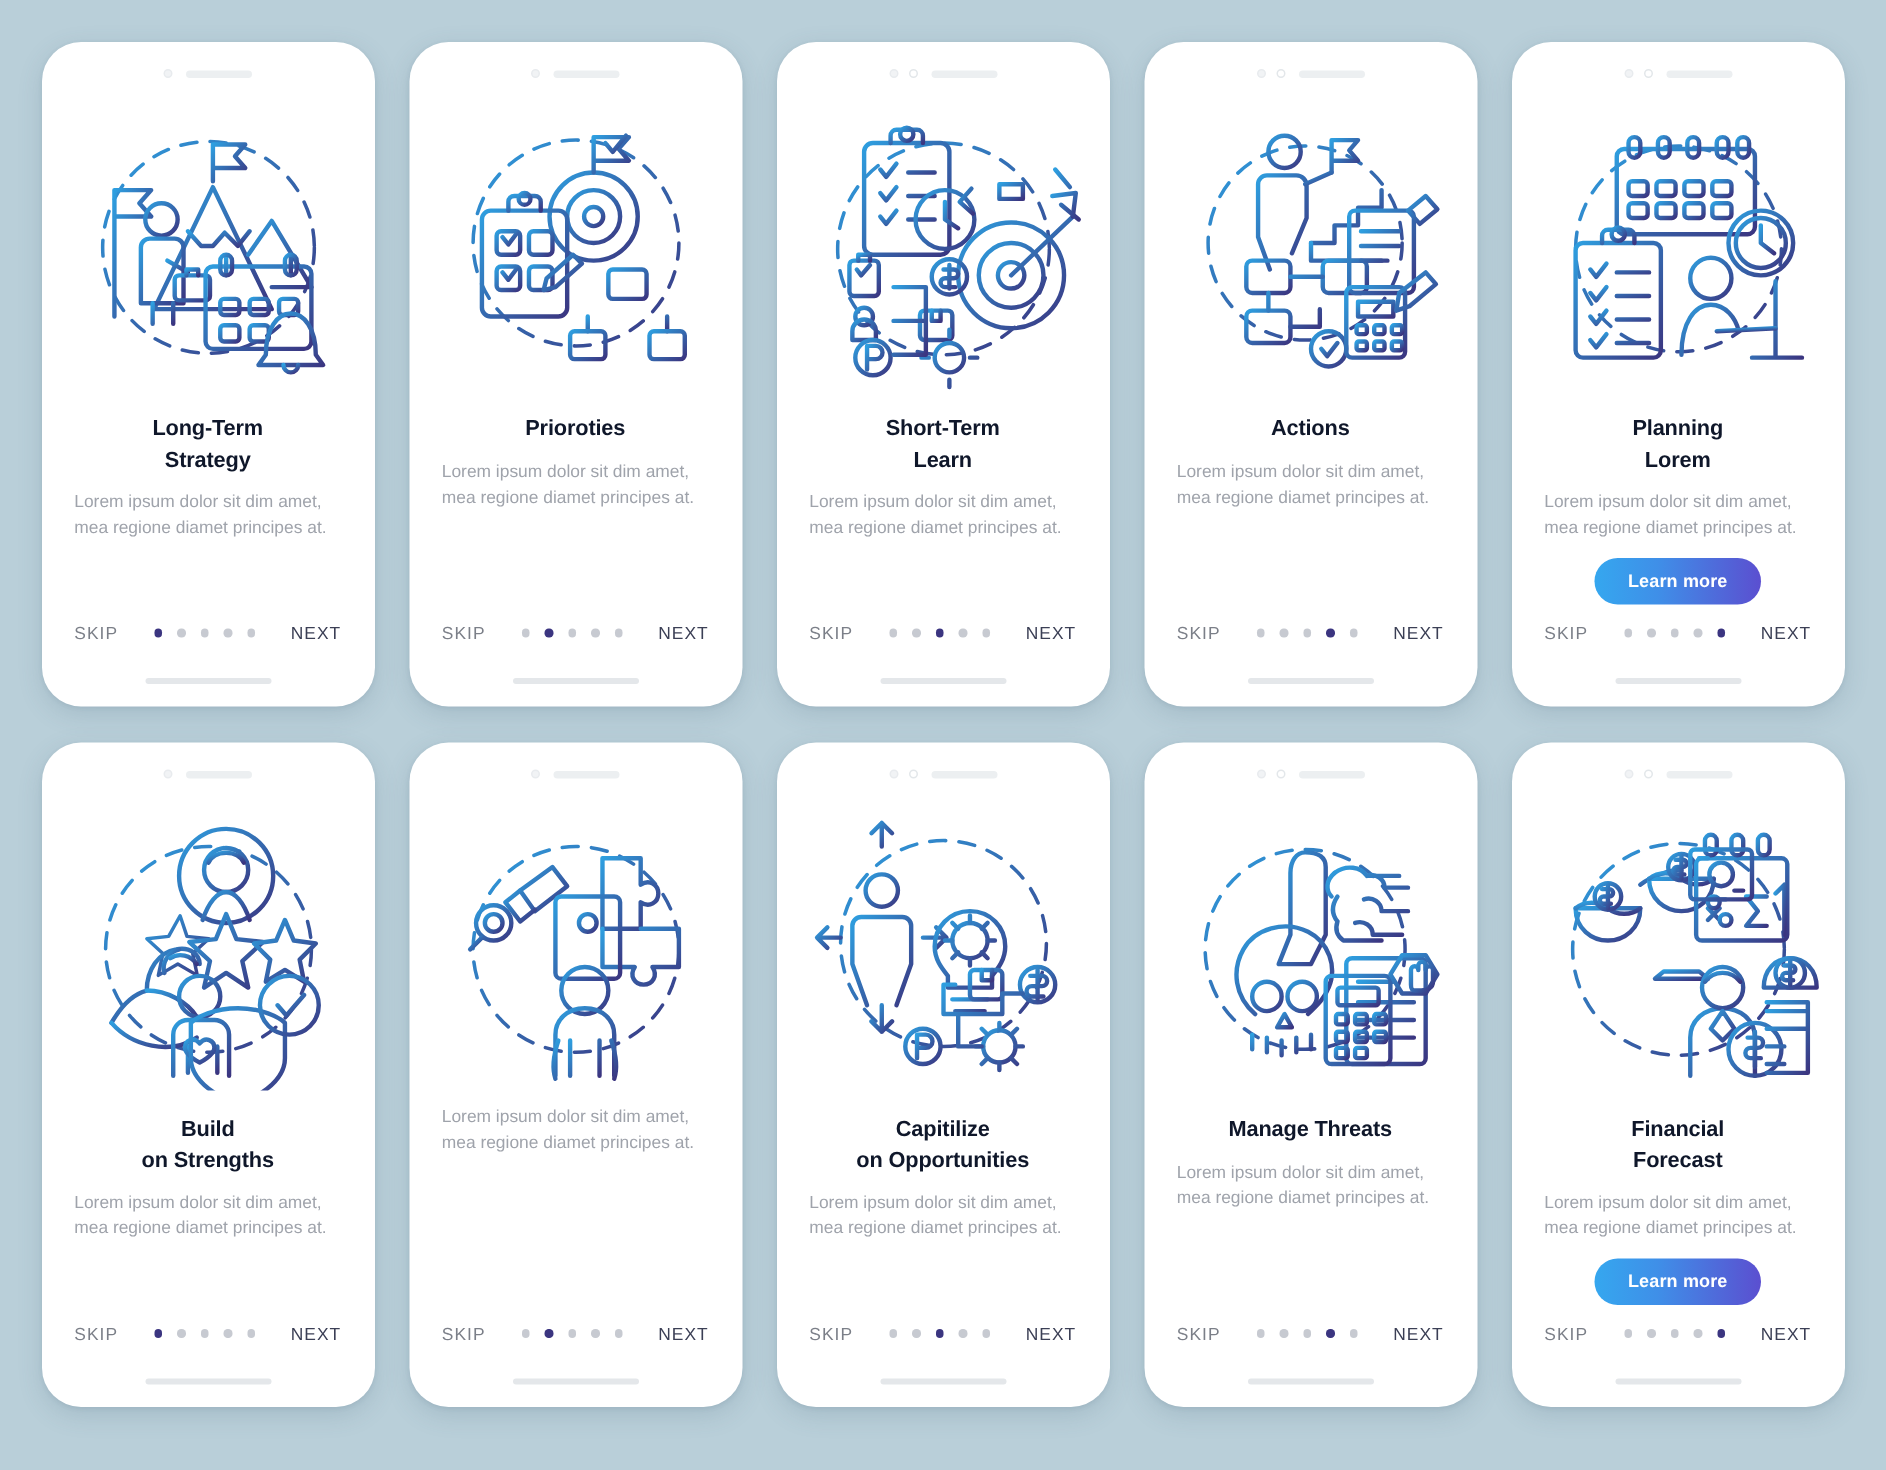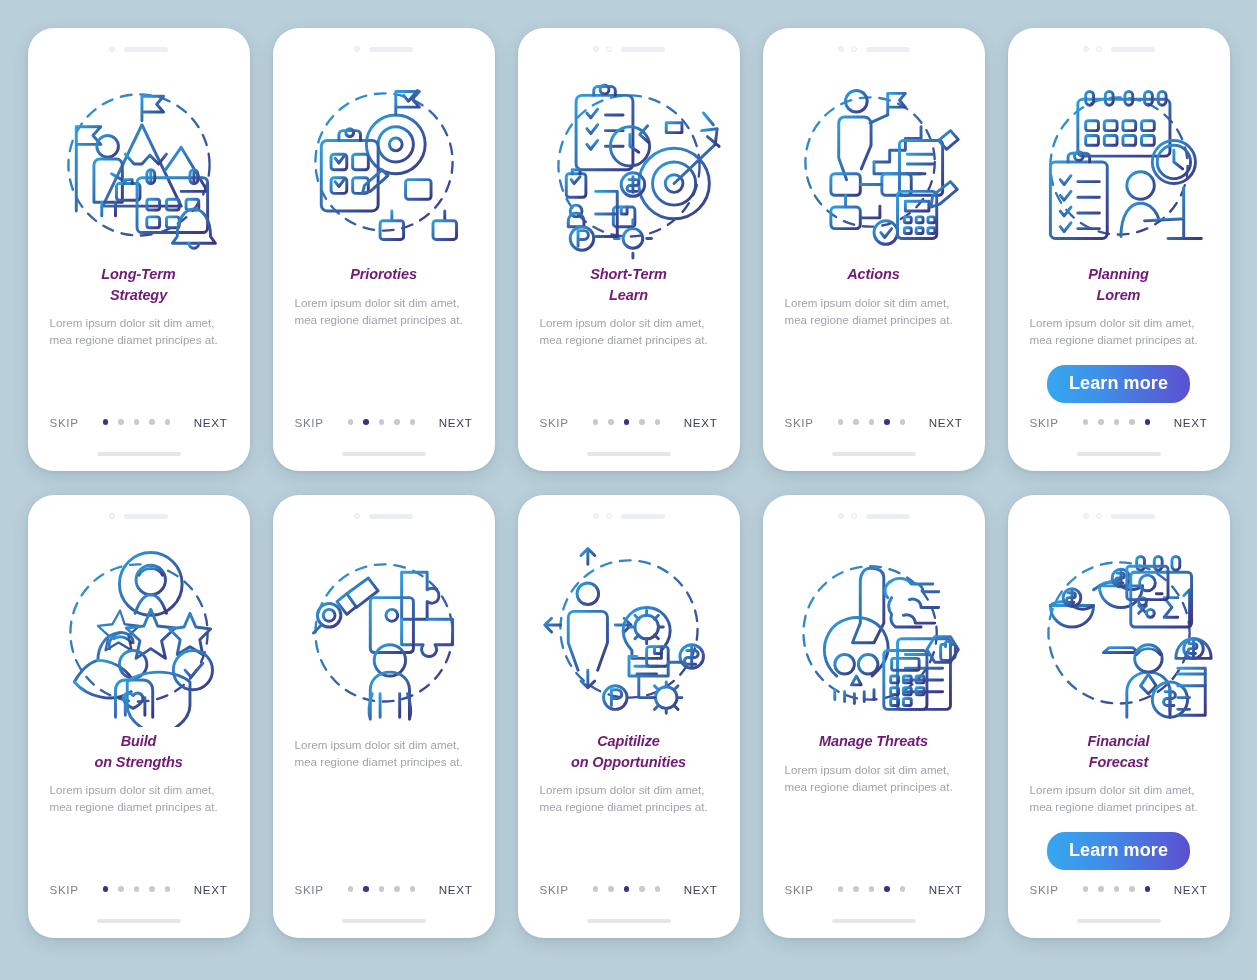--- a/index.html
+++ b/index.html
@@ -78,29 +78,28 @@
   .illus {
     width: 196px;
     height: 196px;
     margin-top: 2px;
     flex: none;
   }
   .illus svg { display: block; width: 196px; height: 196px; }
 
   
   .title {
-    margin-top: 4px;
+    margin-top: 16px;
     font-size: 14.5px;
     font-weight: bold;
-    color: #701a75;
+    color: #0f172a;
     text-align: center;
     line-height: 1.42;
     letter-spacing: -0.1px;
     width: 190px;
-    font-style: italic;
   }
   .desc {
     margin-top: 9px;
     font-size: 11.6px;
     color: #9fa3ab;
     text-align: left;
     line-height: 1.47;
     width: 178px;
   }
   
@@ -112,21 +111,21 @@
     justify-content: center;
     padding-bottom: 4px;
     box-sizing: border-box;
   }
   .learn-more {
     display: inline-block;
     padding: 8px 22px 9px;
     border-radius: 18px;
     background: linear-gradient(90deg, #35a7ef 0%, #3f8fe8 38%, #5b4fd0 100%);
     color: #ffffff;
-    font-size: 18px;
+    font-size: 12px;
     font-weight: bold;
     letter-spacing: 0.1px;
     border: none;
     cursor: pointer;
     font-family: "Liberation Sans", sans-serif;
     white-space: nowrap;
   }
   
   .pager {
     width: 100%;

